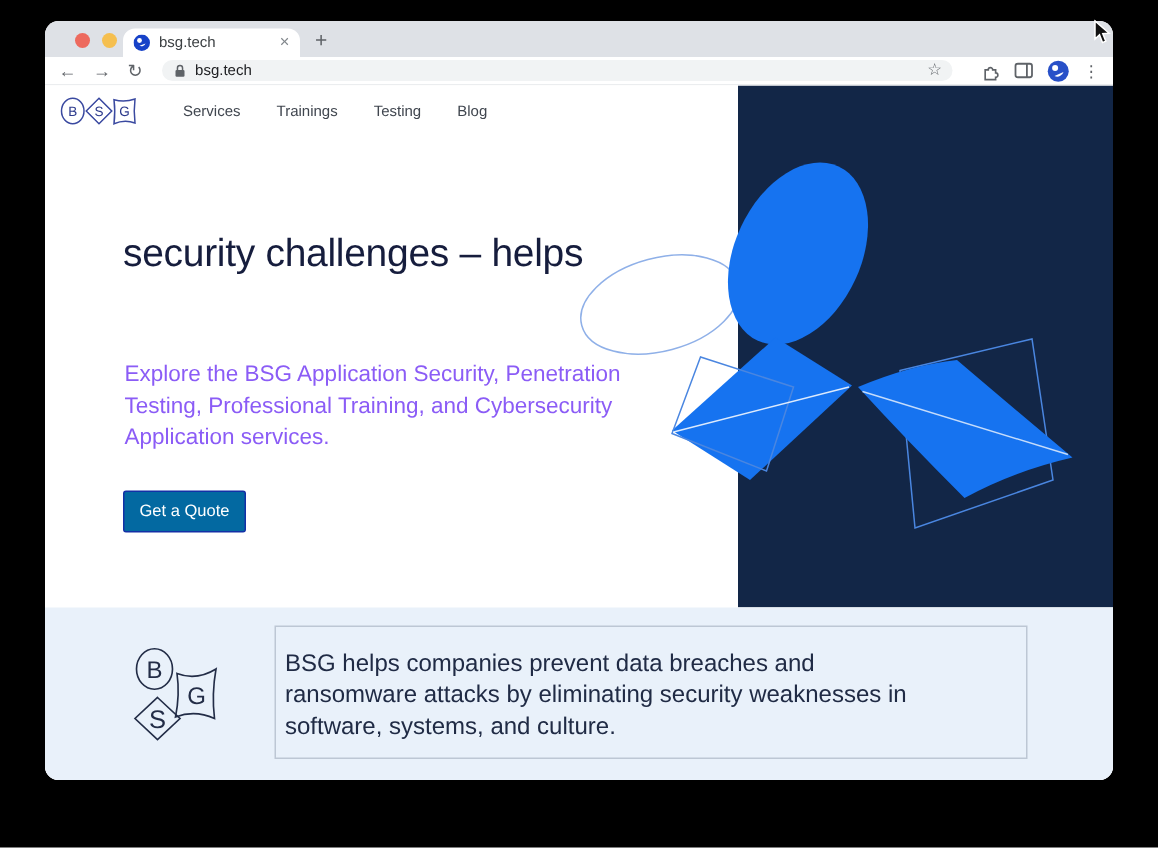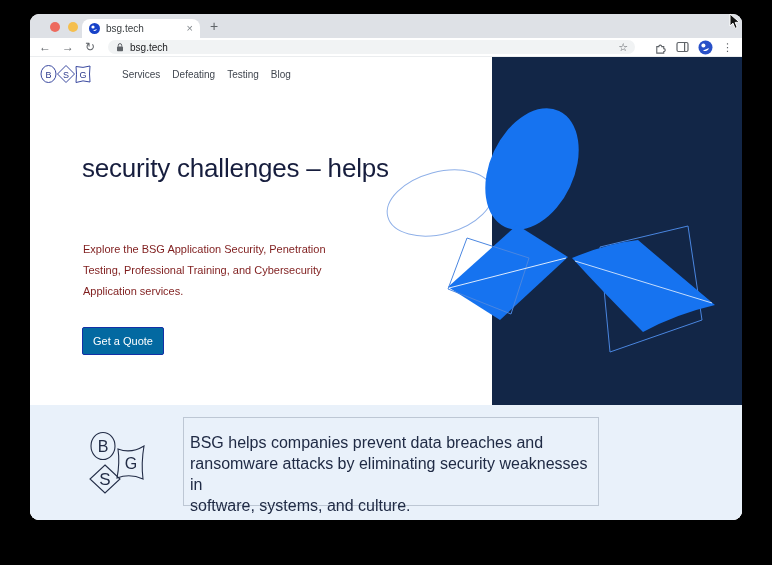--- a/index.html
+++ b/index.html
@@ -43,43 +43,43 @@
   .url { font-size:10px; color:#202124; margin-left:5px; }
   .star { margin-left:auto; font-size:11px; color:#5f6368; line-height:1; }
   .tool-icon { margin-left:9px; display:flex; align-items:center; }
   .dots { font-size:11px; color:#5f6368; margin-left:9px; letter-spacing:0; }
   
   .content { position:relative; height:463px; background:#fff; }
   .hero { position:relative; height:348px; background:#fff; overflow:hidden; }
   .dark-panel { position:absolute; left:462px; top:0; width:250px; height:348px; background:#122647; }
   svg.decor { position:absolute; left:0; top:0; z-index:1; pointer-events:none; }
   .site-header { position:absolute; left:10px; top:6px; display:flex; align-items:center; z-index:2; }
-  .main-nav { display:flex; gap:12px; margin-left:30px; }
+  .main-nav { display:flex; gap:24px; margin-left:30px; }
   .nav-link { font-size:10px; color:#40464f; cursor:pointer; }
   .h1 {
     position:absolute; left:52px; top:97px; z-index:2;
     font-size:26px; line-height:29px; color:#161d3d; font-weight:400;
     letter-spacing:-0.2px;
   }
   .para {
     position:absolute; left:53px; top:182px; z-index:2;
-    font-size:11px; line-height:21px; color:#7f1d1d;
+    font-size:15px; line-height:21px; color:#8b5cf6;
   }
   .cta {
     position:absolute; left:52px; top:270px; z-index:2;
     min-width:70px; height:28px; padding:0 10px;
     background:#0369a1; border:1px solid #1330a6; border-radius:2px;
     color:#fff; font-size:11px; font-family:"Liberation Sans", sans-serif;
     display:flex; align-items:center; justify-content:center; cursor:pointer;
   }
   
   .intro { position:absolute; top:348px; left:0; width:712px; height:115px; background:#e9f1fa; }
   .mark { position:absolute; left:56px; top:26px; }
   .intro-box {
-    position:absolute; left:153px; top:12px; width:416px; height:89px;
+    position:absolute; left:153px; top:12px; width:502px; height:89px;
     border:1px solid #bdc7d4;
   }
   .intro-text { padding:14px 0 0 6px; font-size:16px; line-height:21px; color:#202b45; }
   
   .cursor { position:absolute; left:729px; top:13px; z-index:20; }
 </style>
 </head>
 <body>
 
 <div class="window">
@@ -155,21 +155,21 @@
         <svg width="52" height="22" viewBox="0 0 52 22">
           <ellipse cx="8.5" cy="11" rx="7.5" ry="8.5" fill="none" stroke="#3a49a0" stroke-width="1"></ellipse>
           <polygon points="26,2.5 34.5,11 26,19.5 17.5,11" fill="none" stroke="#3a49a0" stroke-width="1"></polygon>
           <path d="M36,3.5 Q43,5.5 50,3 Q49,11 50,19 Q43,16.5 36,19.5 Q37,11 36,3.5 Z" fill="none" stroke="#3a49a0" stroke-width="1"></path>
           <text x="8.5" y="14.5" font-size="9" text-anchor="middle" fill="#2c3a8c">B</text>
           <text x="26" y="14.5" font-size="9" text-anchor="middle" fill="#2c3a8c">S</text>
           <text x="43" y="14.5" font-size="9" text-anchor="middle" fill="#2c3a8c">G</text>
         </svg>
         <nav class="main-nav">
           <span class="nav-link">Services</span>
-          <span class="nav-link">Defeating</span>
+          <span class="nav-link">Trainings</span>
           <span class="nav-link">Testing</span>
           <span class="nav-link">Blog</span>
         </nav>
       </div>
 
       <h1 class="h1">
         <div>security challenges – helps</div>
       </h1>
 
       <div class="para">

